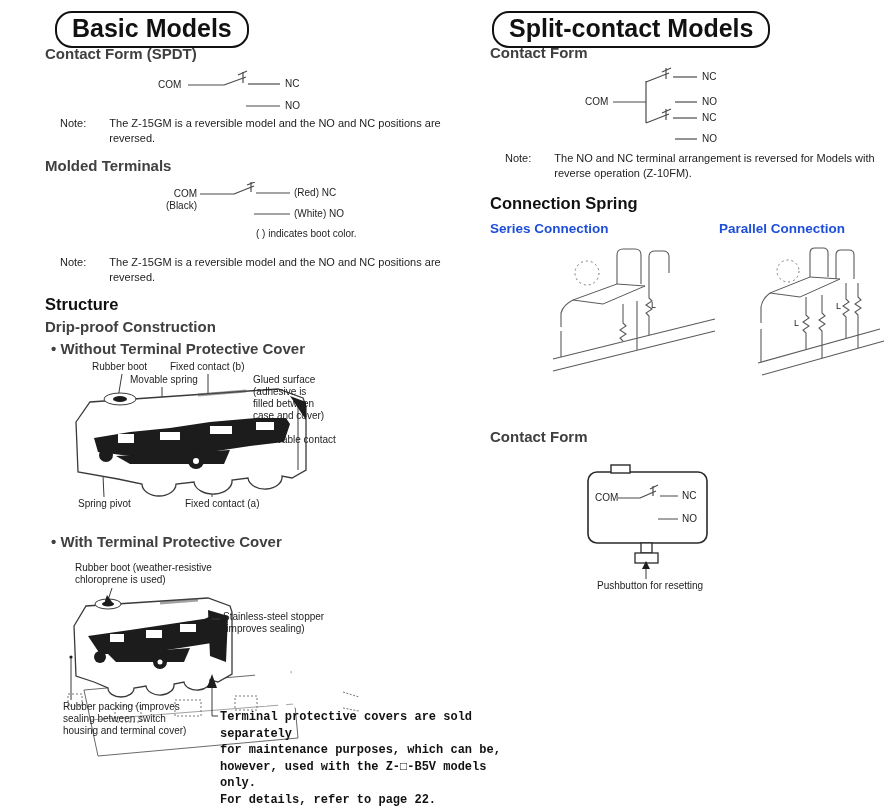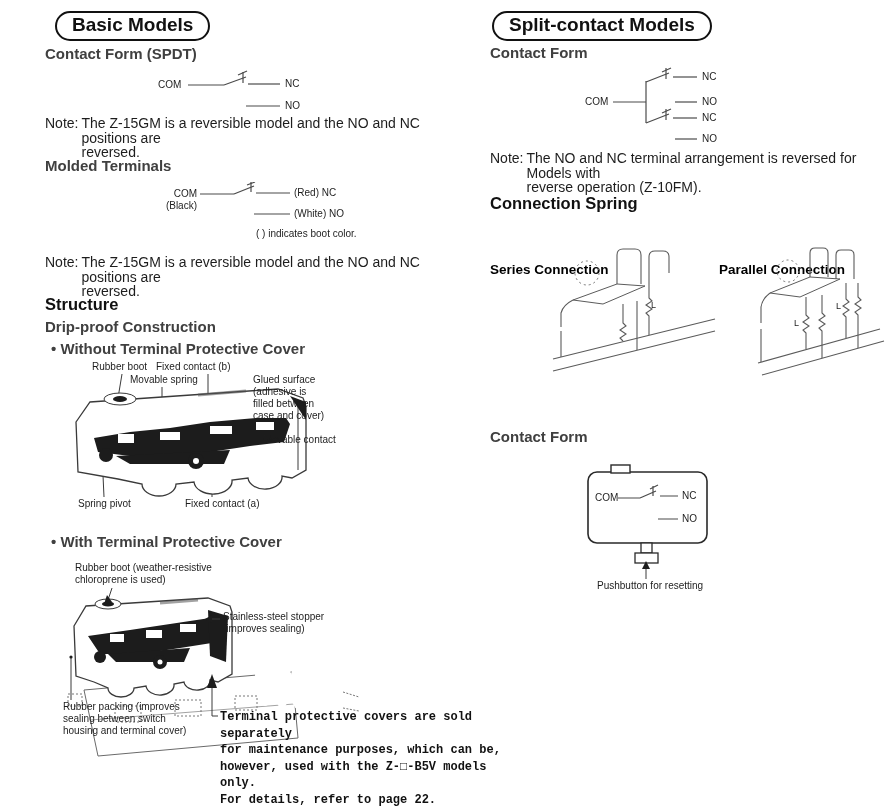--- a/index.html
+++ b/index.html
@@ -1,24 +1,24 @@
 <!DOCTYPE html>
 <html><head>
 <meta charset="utf-8">
 <style>
   html,body{margin:0;padding:0;background:#ffffff;}
   .page{position:relative;width:891px;height:809px;background:#ffffff;overflow:hidden;
         font-family:"Liberation Sans",sans-serif;color:#1d1d1d;}
   .abs{position:absolute;}
   .pill{border:2.5px solid #111;border-radius:17px;padding:1px 15px 3px;font-weight:bold;
-        font-size:19px;color:#111;background:#fff;white-space:nowrap;}
+        font-size:25px;color:#111;background:#fff;white-space:nowrap;}
   .sub-h{font-weight:bold;font-size:15px;color:#404040;white-space:nowrap;}
   .sec-h{font-weight:bold;font-size:16.5px;color:#111;white-space:nowrap;}
-  .mini-h{font-weight:bold;font-size:13.5px;color:#000000;white-space:nowrap;margin-top:41px;}
-  .note{display:flex;gap:3px;font-size:14px;line-height:14.5px;color:#1d1d1d;}
+  .mini-h{font-weight:bold;font-size:13.5px;color:#1d4ed8;white-space:nowrap;}
+  .note{display:flex;gap:23px;font-size:11px;line-height:14.5px;color:#1d1d1d;margin-left:15px;}
   .note-label{flex:0 0 auto;}
   .note-body{white-space:pre-line;}
   .lbl{font-size:10px;line-height:12px;color:#1d1d1d;white-space:pre-line;}
   .bnote{font-weight:bold;font-size:12px;line-height:16.5px;white-space:pre-line;color:#111;font-family:Liberation Mono, monospace;}
   svg.diag path, svg.diag line{stroke:#4b4b4b;stroke-width:1.2;fill:none;}
   svg.sketch path, svg.sketch line, svg.sketch polyline{stroke:#5b5b5b;stroke-width:1.1;fill:none;}
   .ldr{stroke:#3a3a3a;stroke-width:1;fill:none;}
 </style>
 </head>
 <body>
@@ -100,21 +100,21 @@
       <rect x="150" y="68" width="22" height="8" fill="#ffffff"></rect>
       <rect x="196" y="64" width="18" height="8" fill="#ffffff"></rect>
       <path d="M56,98 L170,92 L164,106 L70,106 Z" fill="#1c1c1c"></path>
       <circle cx="46" cy="97" r="7" fill="#1c1c1c"></circle>
       <circle cx="136" cy="103" r="8" fill="#1c1c1c"></circle>
       <circle cx="136" cy="103" r="3" fill="#ffffff"></circle>
 
       <path d="M230,38 L246,44 L246,62 Z" fill="#1c1c1c"></path>
     </svg>
     <span class="lbl abs" style="left:32px;top:3px">Rubber boot</span>
-    <span class="lbl abs" style="left:96px;top:3px">Fixed contact (b)</span>
+    <span class="lbl abs" style="left:110px;top:3px">Fixed contact (b)</span>
     <span class="lbl abs" style="left:70px;top:16px">Movable spring</span>
     <span class="lbl abs" style="left:193px;top:16px;width:86px">Glued surface
 (adhesive is
 filled between
 case and cover)</span>
     <span class="lbl abs" style="left:203px;top:76px">Movable contact</span>
     <span class="lbl abs" style="left:18px;top:140px">Spring pivot</span>
     <span class="lbl abs" style="left:125px;top:140px">Fixed contact (a)</span>
   </div>
 

